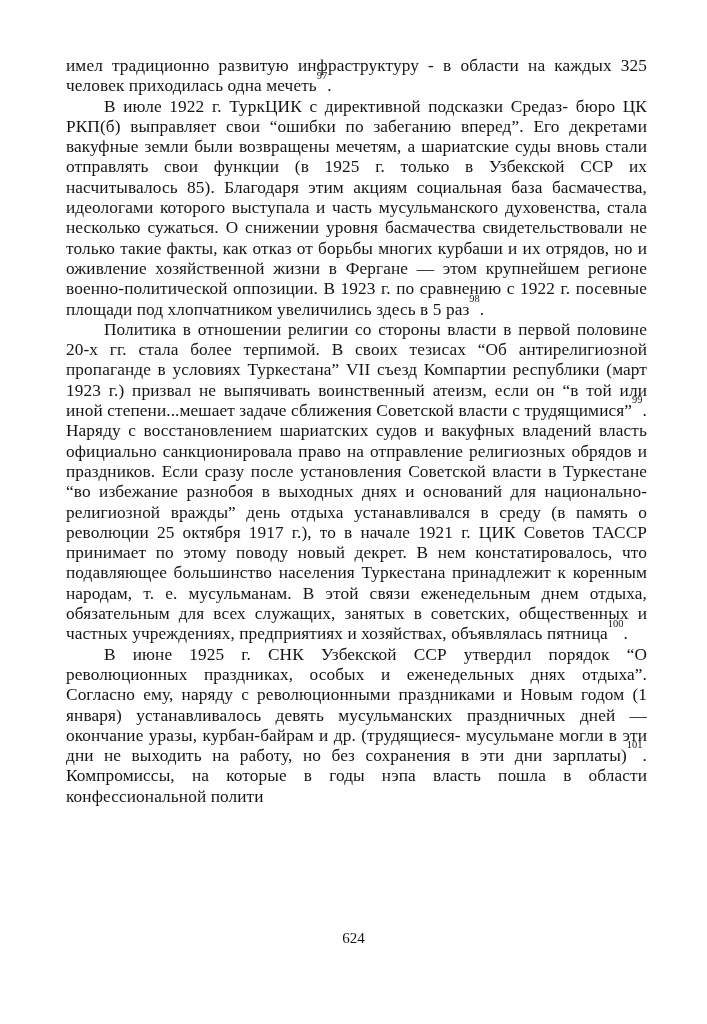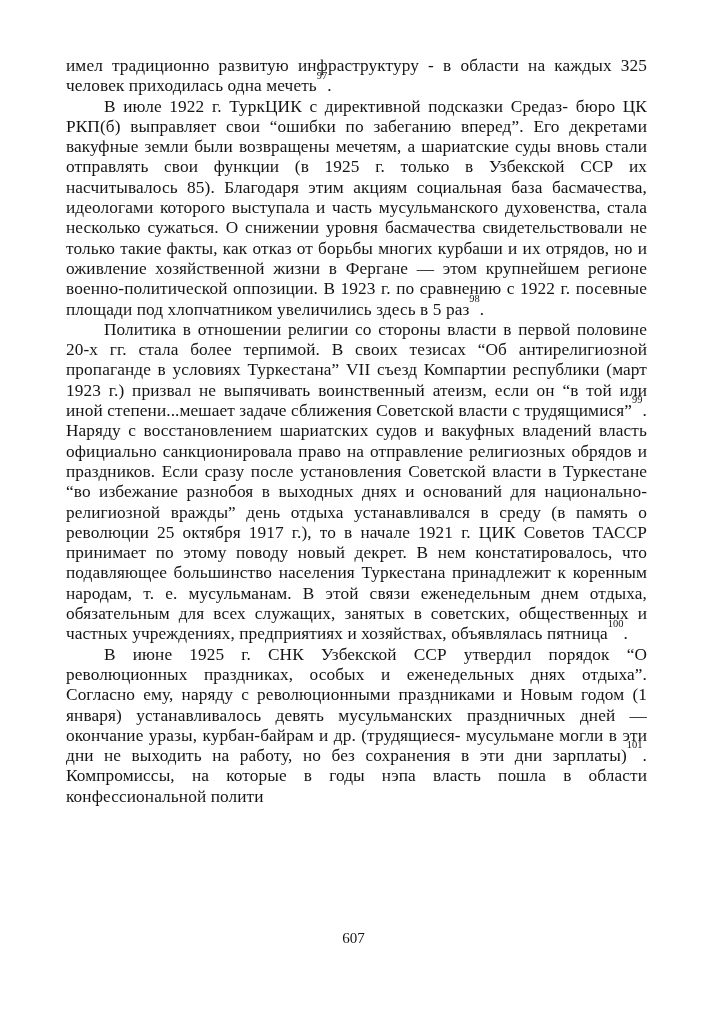--- a/index.html
+++ b/index.html
@@ -64,14 +64,14 @@
     <p class="para no-indent"><span>имел традиционно развитую инфраструктуру - в области на каждых 325 человек приходилась одна мечеть</span><sup>97</sup><span>.</span></p>
 
     <p class="para"><span>В июле 1922 г. ТуркЦИК с директивной подсказки Средаз- бюро ЦК РКП(б) выправляет свои “ошибки по забеганию вперед”. Его декретами вакуфные земли были возвращены мечетям, а шариатские суды вновь стали отправлять свои функции (в 1925 г. только в Узбекской ССР их насчитывалось 85). Благодаря этим акциям социальная база басмачества, идеологами которого выступала и часть мусульманского духовенства, стала несколько сужаться. О снижении уровня басмачества свидетельствовали не только такие факты, как отказ от борьбы многих курбаши и их отрядов, но и оживление хозяйственной жизни в Фергане — этом крупнейшем регионе военно-политической оппозиции. В 1923 г. по сравнению с 1922 г. посевные площади под хлопчатником увеличились здесь в 5 раз</span><sup>98</sup><span>.</span></p>
 
     <p class="para"><span>Политика в отношении религии со стороны власти в первой половине 20-х гг. стала более терпимой. В своих тезисах “Об антирелигиозной пропаганде в условиях Туркестана” VII съезд Компартии республики (март 1923 г.) призвал не выпячивать воинственный атеизм, если он “в той или иной степени...мешает задаче сближения Советской власти с трудящимися”</span><sup>99</sup><span>. Наряду с восстановлением шариатских судов и вакуфных владений власть официально санкционировала право на отправление религиозных обрядов и праздников. Если сразу после установления Советской власти в Туркестане “во избежание разнобоя в выходных днях и оснований для национально-религиозной вражды” день отдыха устанавливался в среду (в память о революции 25 октября 1917 г.), то в начале 1921 г. ЦИК Советов ТАССР принимает по этому поводу новый декрет. В нем констатировалось, что подавляющее большинство населения Туркестана принадлежит к коренным народам, т. е. мусульманам. В этой связи еженедельным днем отдыха, обязательным для всех служащих, занятых в советских, общественных и частных учреждениях, предприятиях и хозяйствах, объявлялась пятница</span><sup>100</sup><span>.</span></p>
 
     <p class="para"><span>В июне 1925 г. СНК Узбекской ССР утвердил порядок “О революционных праздниках, особых и еженедельных днях отдыха”. Согласно ему, наряду с революционными праздниками и Новым годом (1 января) устанавливалось девять мусульманских праздничных дней — окончание уразы, курбан-байрам и др. (трудящиеся- мусульмане могли в эти дни не выходить на работу, но без сохранения в эти дни зарплаты)</span><sup>101</sup><span>. Компромиссы, на которые в годы нэпа власть пошла в области конфессиональной полити</span></p>
 
   </div>
 
-  <div class="page-number">607</div>
+  <div class="page-number">624</div>
 </div>
 
 </body></html>

